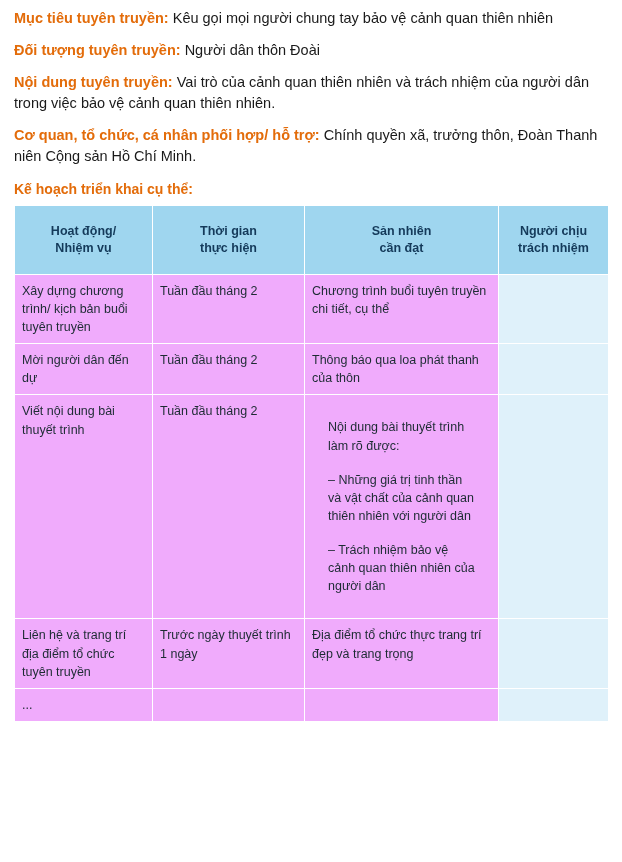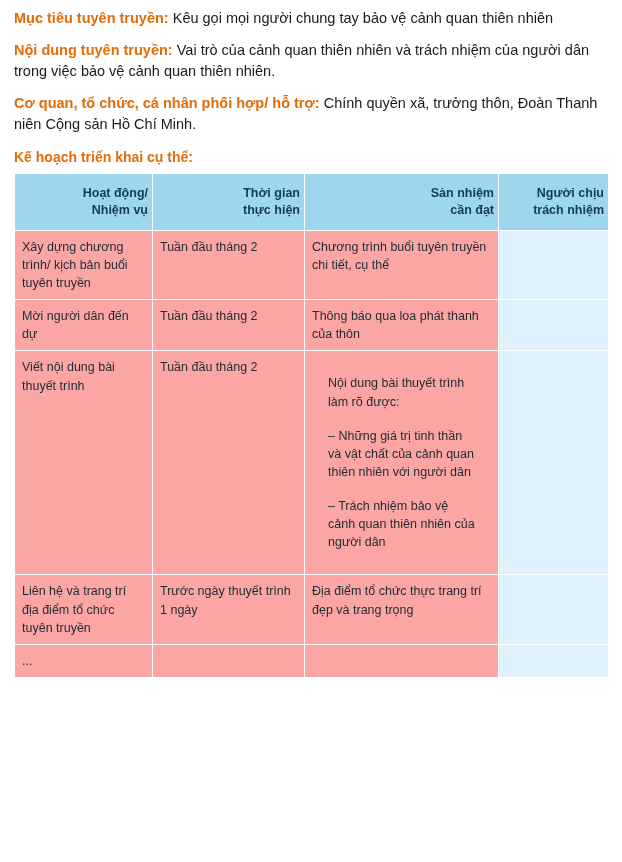--- a/index.html
+++ b/index.html
@@ -76,26 +76,26 @@
   table.plan col.c1 { width: 138px; }
   table.plan col.c2 { width: 152px; }
   table.plan col.c3 { width: 194px; }
   table.plan col.c4 { width: 110px; }
   table.plan th {
     background: #9fd6ef;
     border: 1px solid #ffffff;
     color: #143a5a;
     font-size: 12.5px;
     font-weight: bold;
-    text-align: right;
-    padding: 11px 4px;
+    text-align: center;
+    padding: 17px 4px;
     line-height: 1.35;
   }
   table.plan td {
-    background: #fca5a5;
+    background: #f0abfc;
     border: 1px solid #ffffff;
     color: #1d2b33;
     font-size: 12.5px;
     vertical-align: top;
     padding: 7px 7px;
     line-height: 1.45;
   }
   table.plan td.empty { background: #dff1fa; }
   .sub {
     margin: 16px;
@@ -115,20 +115,21 @@
   <div id="wm-logo">G</div>
   <div id="watermark">
     <div class="l1">KẾT NỐI TRI THỨC</div>
     <div class="l2">VỚI CUỘC SỐNG</div>
   </div>
 
   <div id="content">
 
     <p class="para"><span class="lead">Mục tiêu tuyên truyền:</span><span> Kêu gọi mọi người chung tay bảo vệ cảnh quan thiên nhiên</span></p>
 
+    <p class="para"><span class="lead">Đối tượng tuyên truyền:</span><span> Người dân thôn Đoài</span></p>
 
     <p class="para"><span class="lead">Nội dung tuyên truyền:</span><span> Vai trò của cảnh quan thiên nhiên và trách nhiệm của người dân trong việc bảo vệ cảnh quan thiên nhiên.</span></p>
 
 
     <p class="para"><span class="lead">Cơ quan, tổ chức, cá nhân phối hợp/ hỗ trợ:</span><span> Chính quyền xã, trưởng thôn, Đoàn Thanh niên Cộng sản Hồ Chí Minh.</span></p>
 
     <div class="plan-title">Kế hoạch triển khai cụ thể:</div>
 
     <table class="plan">
       <colgroup>
@@ -141,21 +142,21 @@
         <tr>
           <th>
             <div>Hoạt động/</div>
             <div>Nhiệm vụ</div>
           </th>
           <th>
             <div>Thời gian</div>
             <div>thực hiện</div>
           </th>
           <th>
-            <div>Sản nhiệm</div>
+            <div>Sản nhiên</div>
             <div>cần đạt</div>
           </th>
           <th>
             <div>Người chịu</div>
             <div>trách nhiệm</div>
           </th>
         </tr>
       </thead>
       <tbody>
         <tr>

